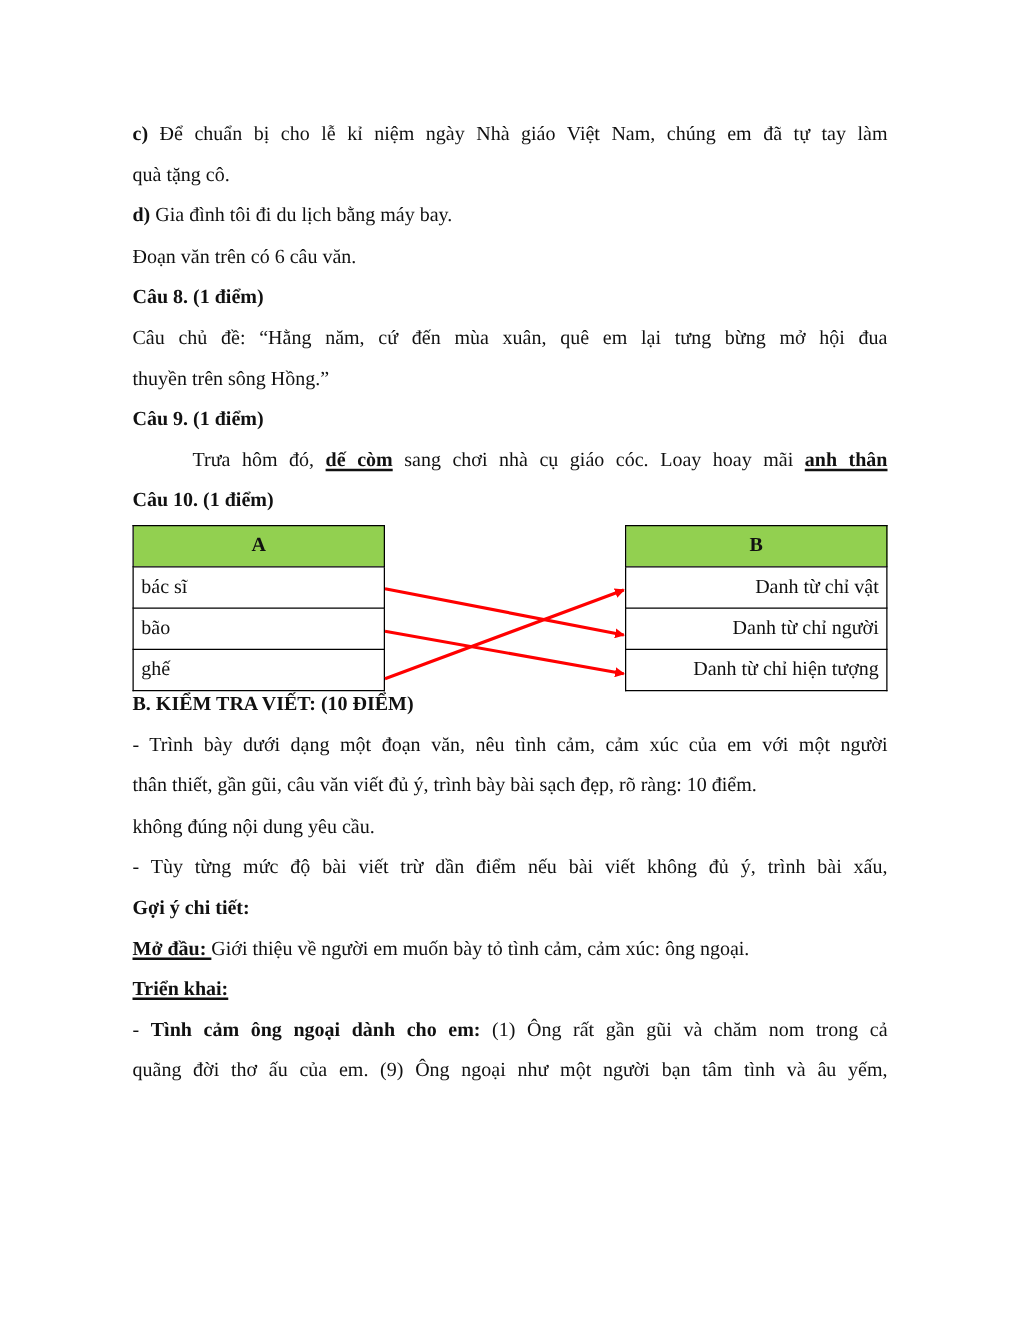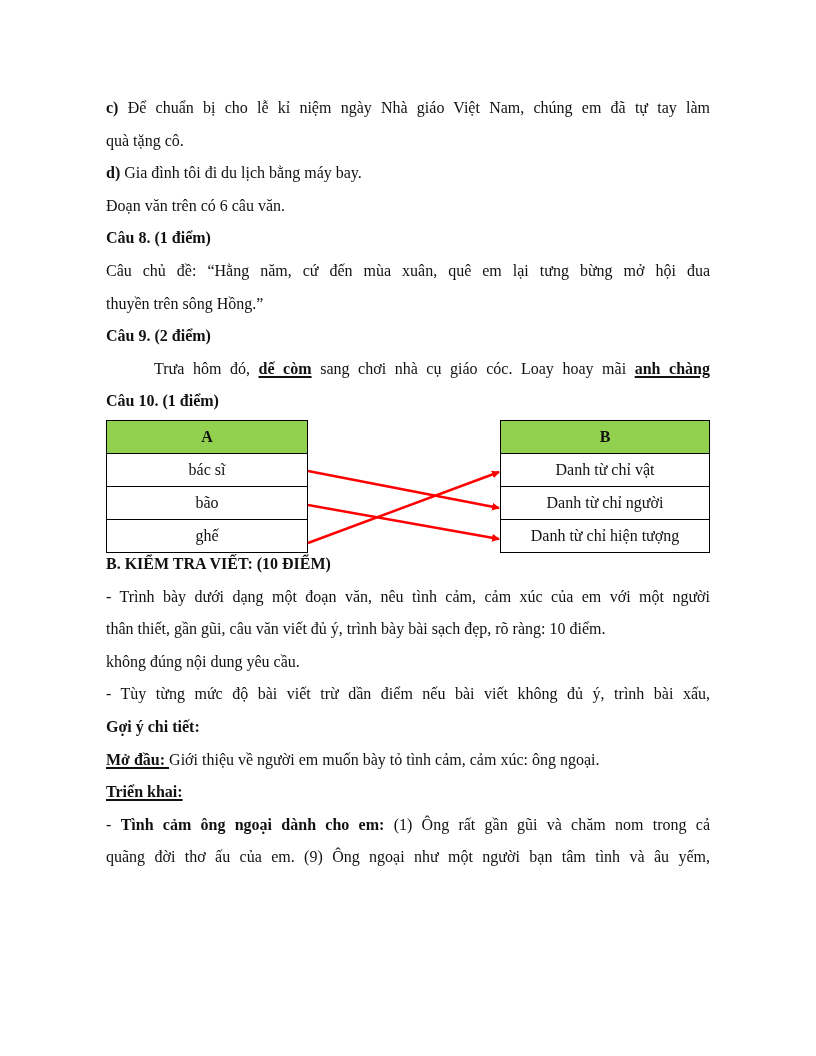--- a/index.html
+++ b/index.html
@@ -54,23 +54,23 @@
       padding: 0 6px;
       vertical-align: middle;
       line-height: 18px;
     }
     table.col th {
       background: #92D050;
       font-weight: bold;
       text-align: center;
     }
     #table-a { left: 0; width: 202px; }
-    #table-a td { text-align: center; }
+    #table-a td { text-align: left; }
     #table-b { left: 394px; width: 210px; }
-    #table-b td { text-align: center; margin-top: 39px; }
+    #table-b td { text-align: right; margin-top: 39px; }
     svg.arrows {
       position: absolute;
       left: 0;
       top: 0;
       width: 604px;
       height: 134px;
       overflow: visible;
       pointer-events: none;
     }
     .heading-b {
@@ -86,22 +86,22 @@
   <p class="line">quà tặng cô.</p>
 
   <p class="line"><span class="b">d)</span><span> Gia đình tôi đi du lịch bằng máy bay.</span></p>
 
   <p class="line">Đoạn văn trên có 6 câu văn.</p>
 
   <p class="line b">Câu 8. (1 điểm)</p>
   <p class="line justify-full">Câu chủ đề: “Hằng năm, cứ đến mùa xuân, quê em lại tưng bừng mở hội đua</p>
   <p class="line">thuyền trên sông Hồng.”</p>
 
-  <p class="line b">Câu 9. (2 điểm)</p>
-  <p class="line indent justify-full"><span>Trưa hôm đó, </span><span class="b u">dế còm</span><span> sang chơi nhà cụ giáo cóc. Loay hoay mãi </span><span class="b u">anh chàng</span></p>
+  <p class="line b">Câu 9. (1 điểm)</p>
+  <p class="line indent justify-full"><span>Trưa hôm đó, </span><span class="b u">dế còm</span><span> sang chơi nhà cụ giáo cóc. Loay hoay mãi </span><span class="b u">anh thân</span></p>
 
   <p class="line b">Câu 10. (1 điểm)</p>
 
   <div class="match-area">
     <table class="col" id="table-a">
       <tbody>
           <tr>
             <th>A</th>
           </tr>
       <tr>

